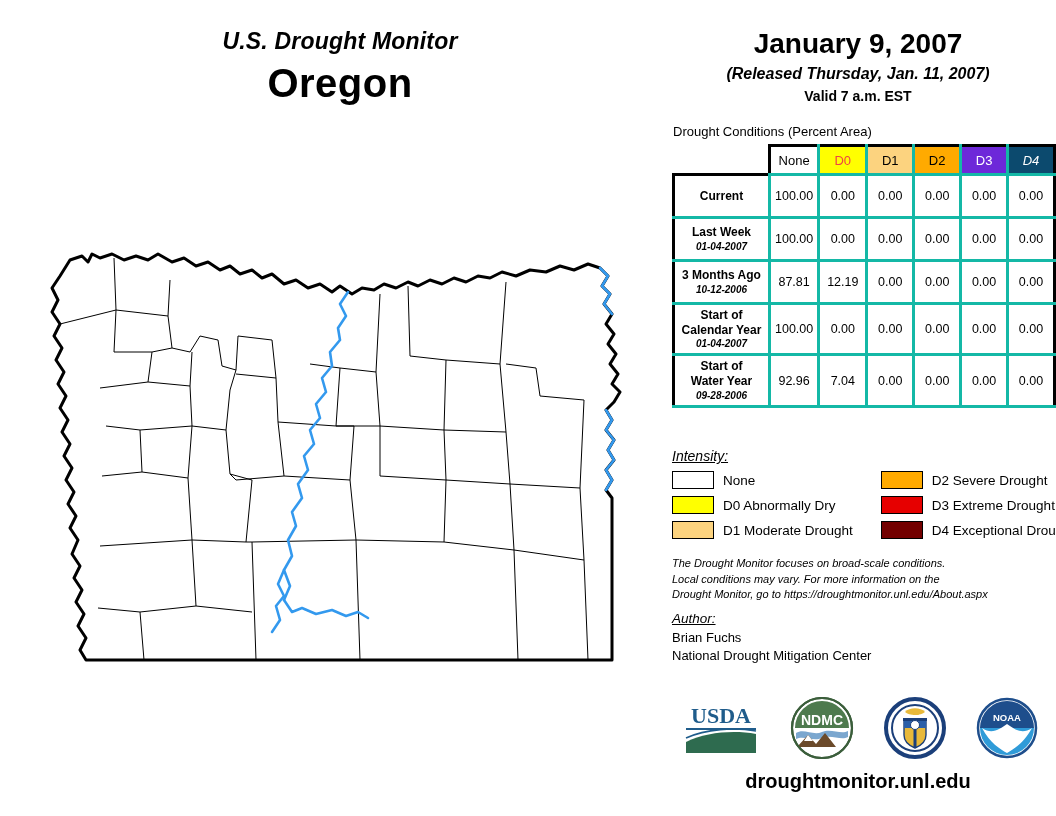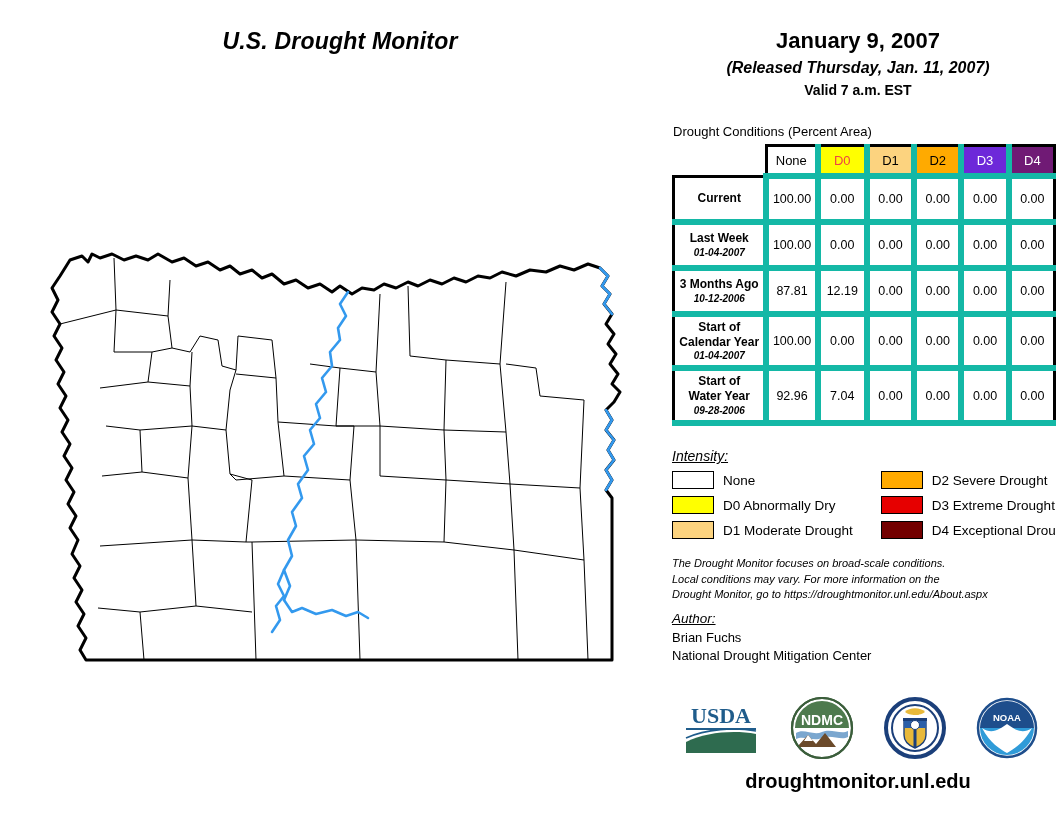--- a/index.html
+++ b/index.html
@@ -39,21 +39,21 @@
 
   
   #header-right {
     position: absolute;
     left: 660px;
     top: 28px;
     width: 396px;
     text-align: center;
   }
   #date-main {
-    font-size: 22px;
+    font-size: 28px;
     font-weight: bold;
   }
   #date-released {
     font-size: 16px;
     font-weight: bold;
     font-style: italic;
     margin-top: 5px;
   }
   #date-valid {
     font-size: 14px;
@@ -71,21 +71,21 @@
     font-size: 13px;
   }
   #cond-table {
     position: absolute;
     left: 672px;
     top: 144px;
     border-collapse: collapse;
     background: #ffffff;
   }
   #cond-table td, #cond-table th {
-    border: 6px solid #14b8a6;
+    border: 3px solid #14b8a6;
     text-align: center;
     font-size: 12.5px;
     padding: 0;
   }
   #cond-table .hdr-blank {
     border: none;
     background: transparent;
   }
   #cond-table thead td {
     height: 26px;
@@ -197,40 +197,41 @@
     width: 600px;
     height: 460px;
   }
   #map-svg { display: block; width: 600px; height: 460px; }
 </style>
 </head>
 <body>
 
 <div id="title-block">
   <div id="dm-title">U.S. Drought Monitor</div>
+  <div id="state-title">Oregon</div>
 </div>
 
 <div id="header-right">
   <div id="date-main">January 9, 2007</div>
   <div id="date-released">(Released Thursday, Jan. 11, 2007)</div>
   <div id="date-valid">Valid 7 a.m. EST</div>
 </div>
 
 <div id="table-caption">Drought Conditions (Percent Area)</div>
 
 <table id="cond-table">
   <thead>
     <tr>
       <td class="hdr-blank"></td>
     <td class="outer-t outer-l" style="background: rgb(255, 255, 255); color: rgb(0, 0, 0);">None</td>
         <td class="outer-t" style="background: rgb(255, 255, 0); color: #ef4444;">D0</td>
         <td class="outer-t" style="background: rgb(252, 211, 127); color: rgb(0, 0, 0);">D1</td>
         <td class="outer-t" style="background: rgb(255, 170, 0); color: rgb(0, 0, 0);">D2</td>
         <td class="outer-t" style="background: #6d28d9; color: rgb(255, 255, 255);">D3</td>
-        <td class="outer-t outer-r" style="background: #701a75; color: rgb(255, 255, 255);">D4</td>
+        <td class="outer-t outer-r" style="background: #0c4a6e; color: rgb(255, 255, 255); font-style: italic;">D4</td>
       </tr>
   </thead>
   <tbody id="table-body">
       <tr>
         <td class="lbl-col outer-l outer-t">Current</td>
         <td class="val">100.00</td>
         <td class="val">0.00</td>
         <td class="val">0.00</td>
         <td class="val">0.00</td>
         <td class="val">0.00</td>

